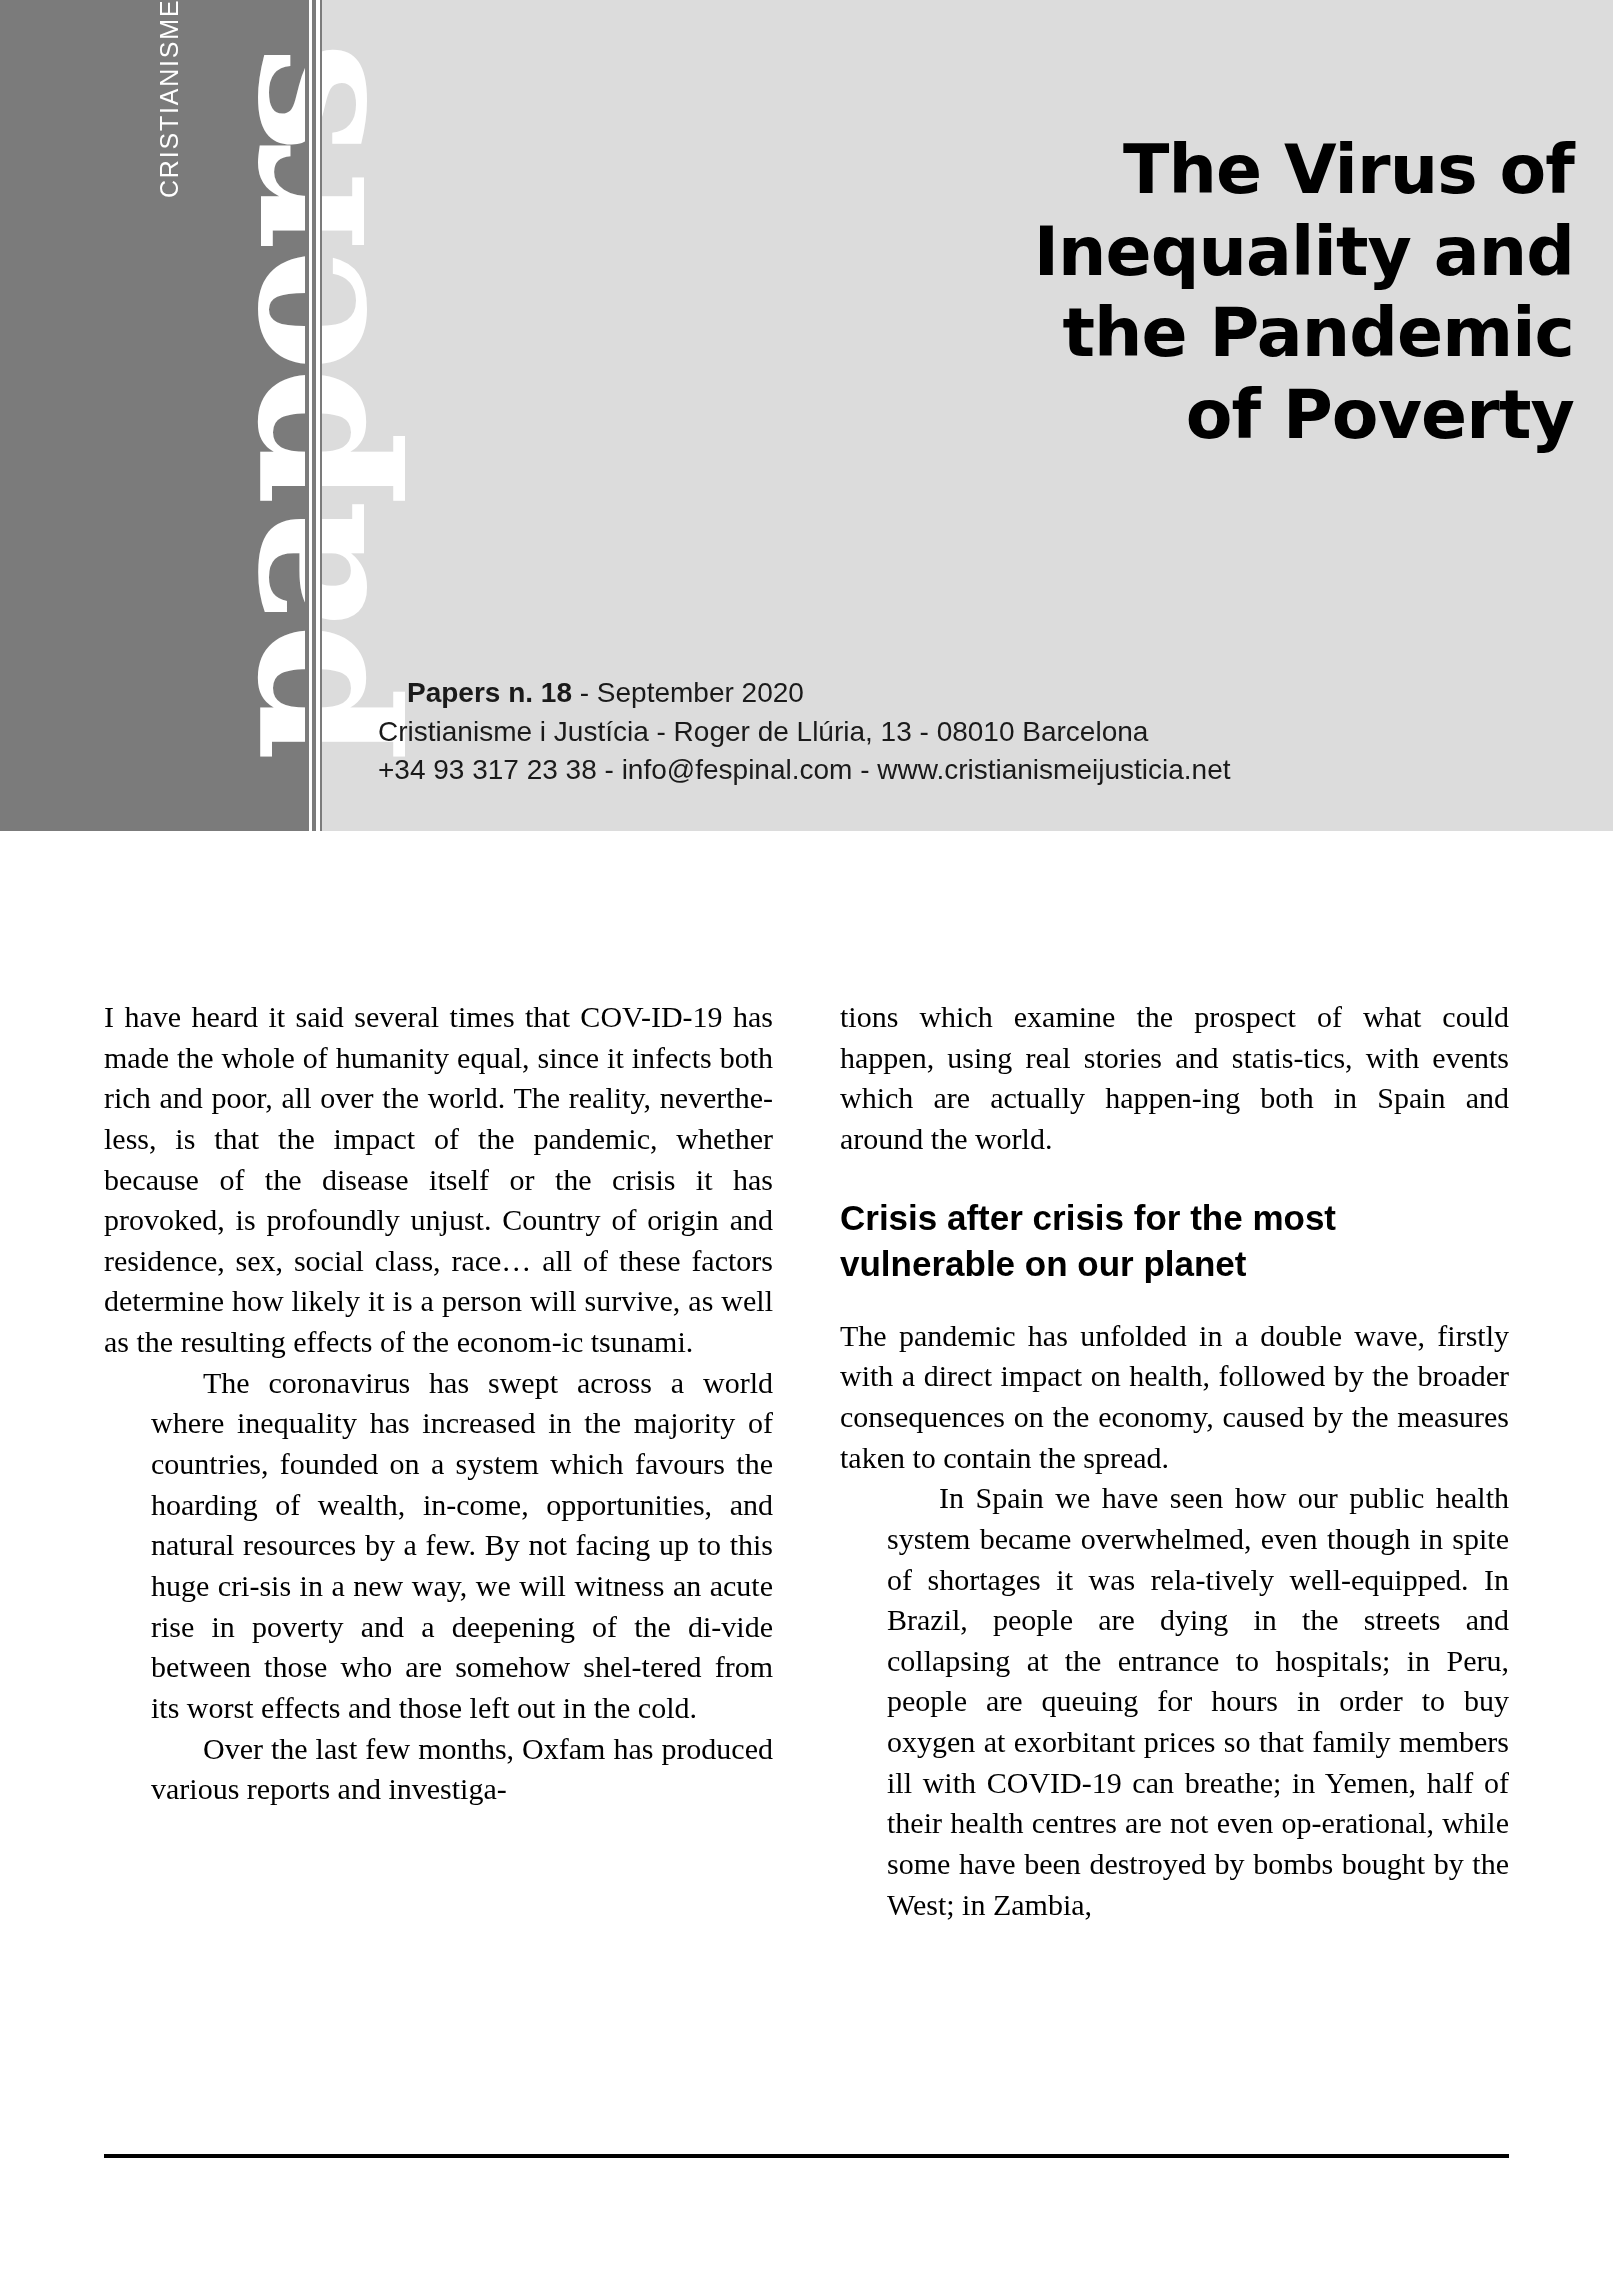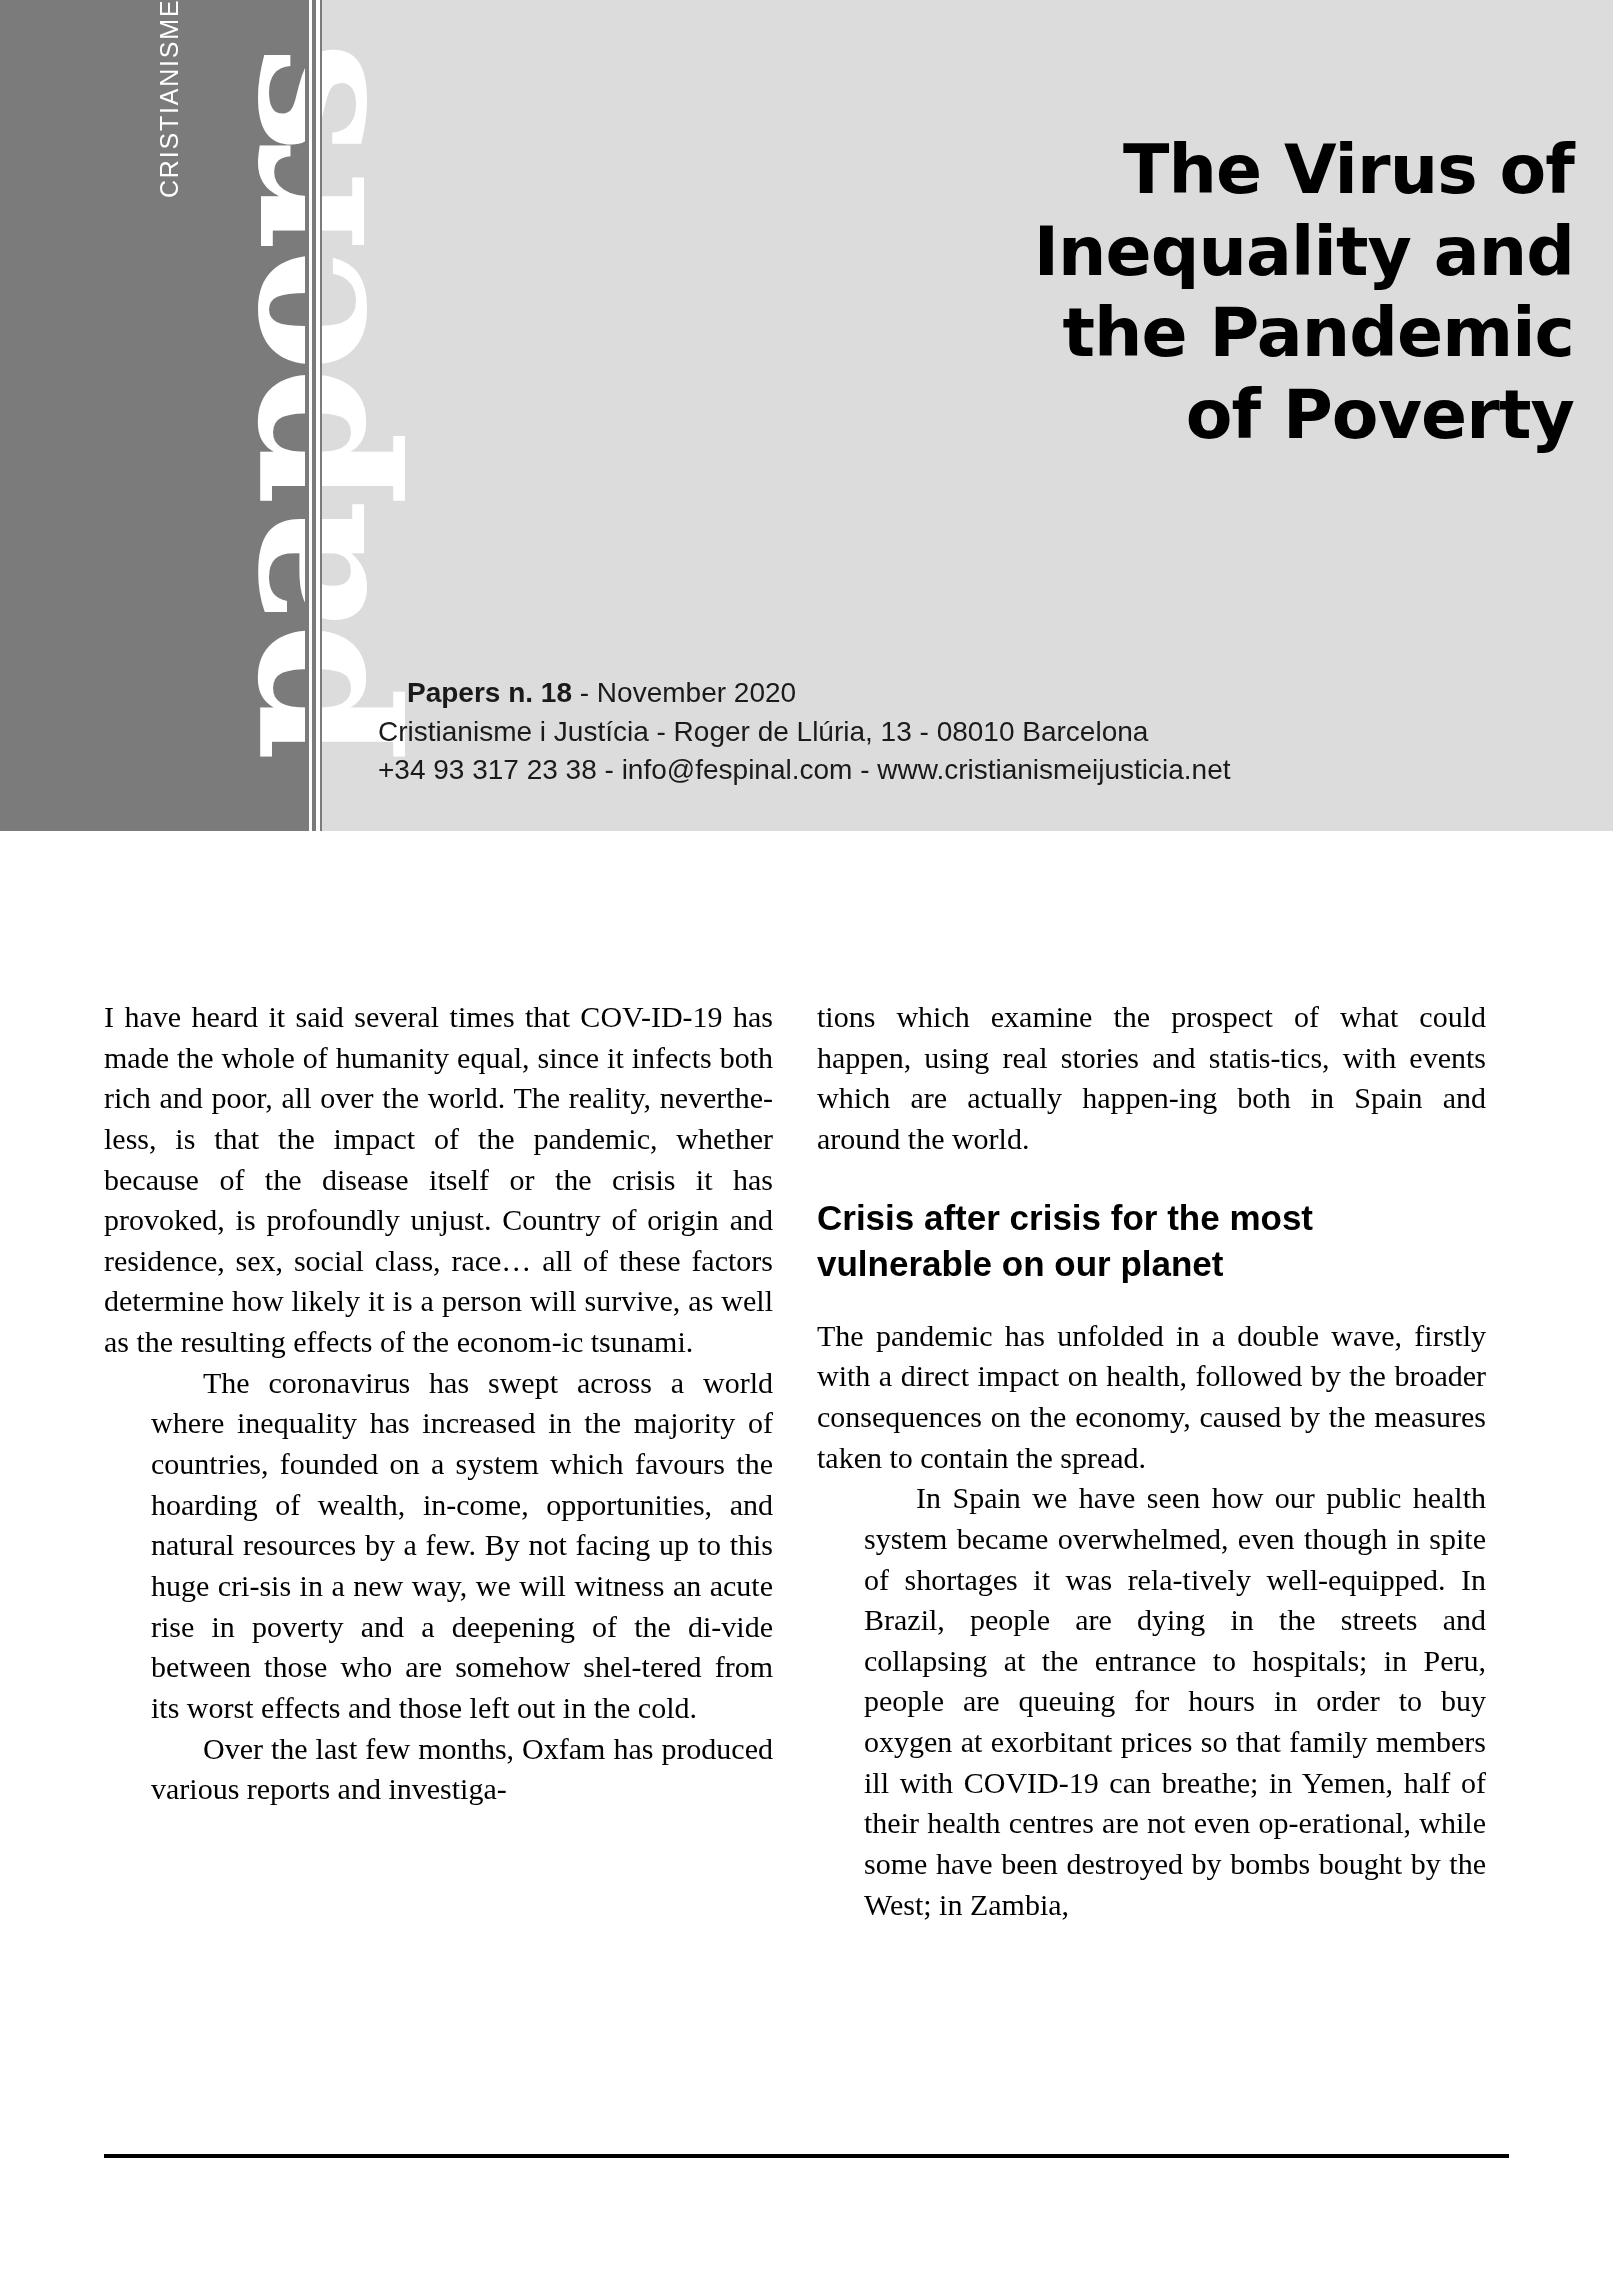--- a/index.html
+++ b/index.html
@@ -124,21 +124,21 @@
     top: 831px;
     width: 1613px;
     height: 1458px;
   }
   .columns {
     position: absolute;
     left: 104px;
     top: 166px;
     width: 1405px;
     display: flex;
-    gap: 44px;
+    gap: 67px;
   }
   .col {
     width: 669px;
   }
   p.para {
     margin: 0;
     font-family: "Liberation Serif", serif;
     font-size: 30px;
     line-height: 1.355;
     text-align: justify;
@@ -181,21 +181,21 @@
   <div class="mast-right">
     <div class="doc-title">
       <div>The Virus of</div>
       <div>Inequality and</div>
       <div>the Pandemic</div>
       <div>of Poverty</div>
     </div>
 
     <div class="mast-meta">
       <div>
-        <span class="issue">Papers n. 18</span><span> - November 2020</span>
+        <span class="issue">Papers n. 18</span><span> - September 2020</span>
       </div>
       <div>Cristianisme i Justícia - Roger de Llúria, 13 - 08010 Barcelona</div>
       <div>+34 93 317 23 38 - info@fespinal.com - www.cristianismeijusticia.net</div>
     </div>
   </div>
 </div>
 
 <div class="page-body">
   <div class="columns">
 

